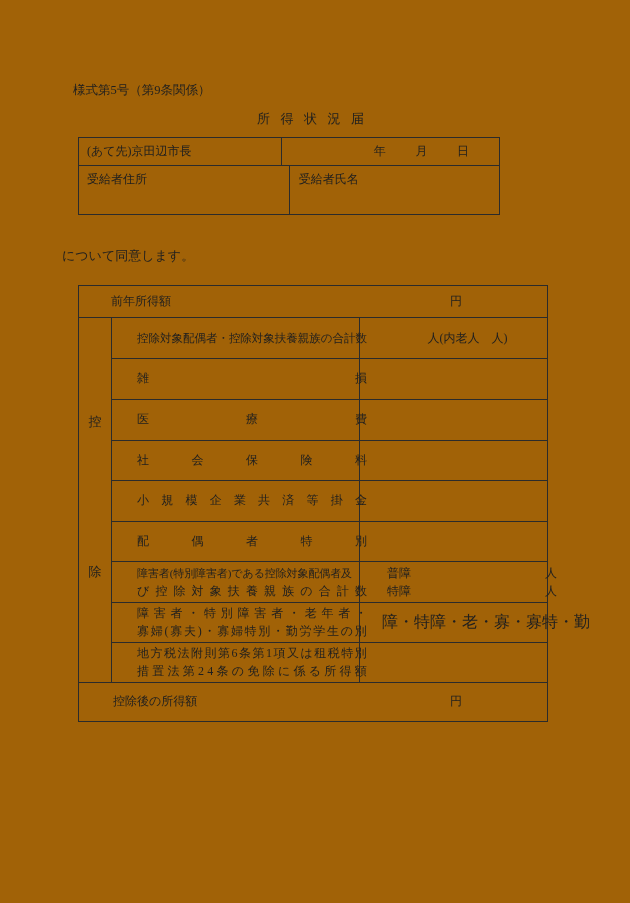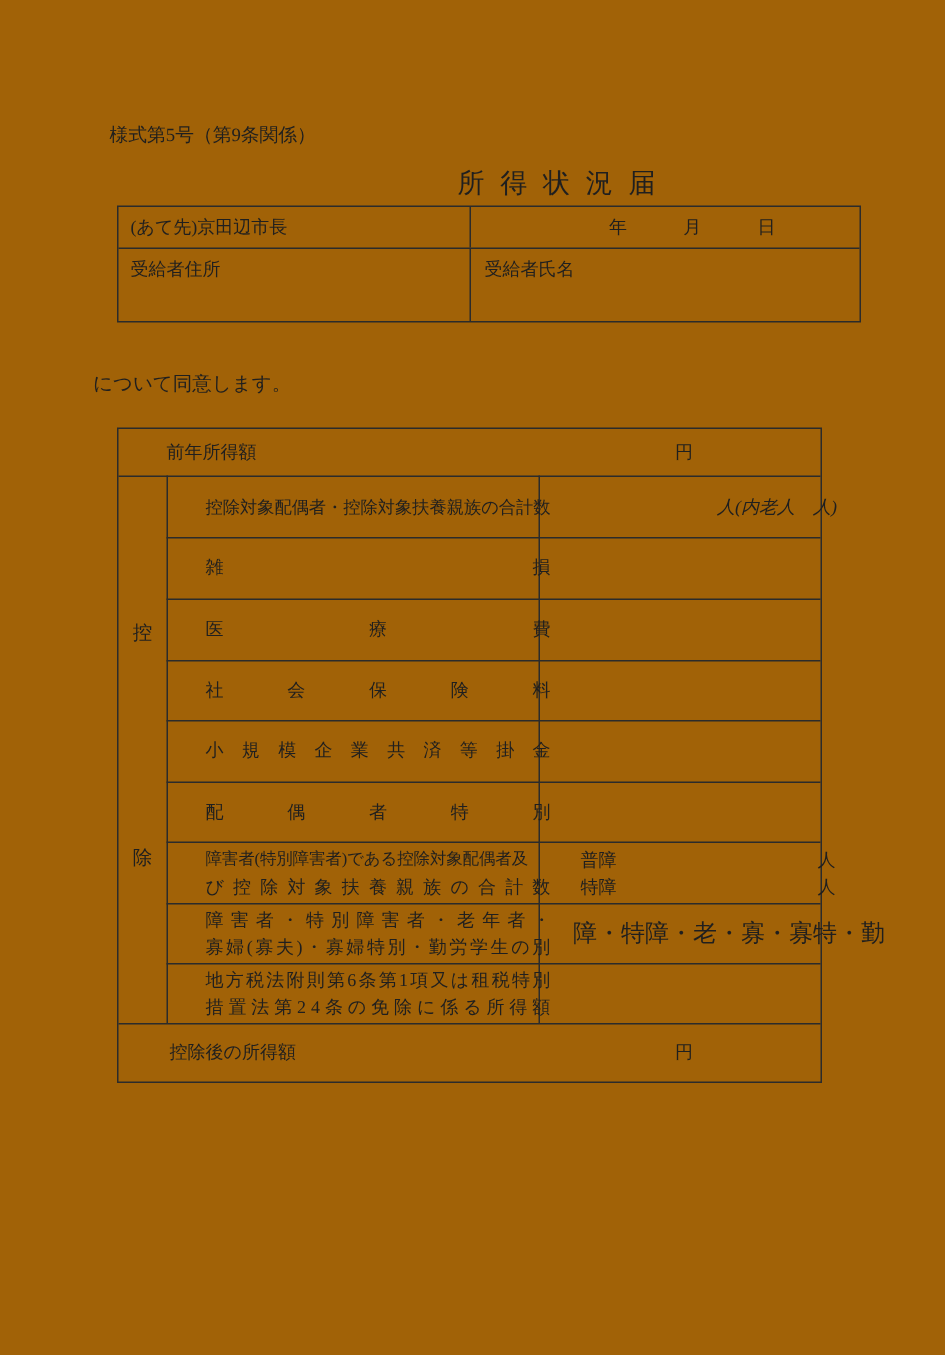--- a/index.html
+++ b/index.html
@@ -1,23 +1,23 @@
 <!DOCTYPE html>
 <html><head>
 <meta charset="utf-8">
 <style>
   * { margin:0; padding:0; box-sizing:border-box; }
   body { background:#ffffff; font-family:"Liberation Serif","DejaVu Serif",serif; color:#1f1f1f; }
   .page { position:relative; width:630px; height:903px; background:#a16207; overflow:hidden; }
 
   .form-no { position:absolute; left:73px; top:82px; font-size:12.5px; white-space:nowrap; }
-  .doc-title { position:absolute; left:257px; top:110px; font-size:18px; letter-spacing:10.5px; white-space:nowrap;margin-left:48px; }
+  .doc-title { position:absolute; left:257px; top:110px; font-size:13px; letter-spacing:10.5px; white-space:nowrap; }
 
   
-  .t1 { position:absolute; left:78px; top:137px; width:496px; height:78px; border:1px solid #2b2b2b; font-size:12px; }
+  .t1 { position:absolute; left:78px; top:137px; width:422px; height:78px; border:1px solid #2b2b2b; font-size:12px; }
   .t1-row1 { display:flex; height:28px; border-bottom:1px solid #2b2b2b; }
   .t1-row2 { display:flex; height:48px; }
   .t1-a { width:235px; border-right:1px solid #2b2b2b; }
   .t1-b { width:233px; }
   .cell-addressee { display:flex; align-items:center; padding-left:8px; }
   .cell-date { display:flex; align-items:center; justify-content:space-between; padding-left:92px; padding-right:30px; }
   .cell-address { padding:5px 8px; }
   .cell-name { padding:5px 9px; }
   .phone-line { margin-top:7px; padding-left:8px; white-space:pre; }
 
@@ -36,21 +36,21 @@
   .full-row .unit { margin-left:auto; margin-right:102px; }
   .side-char { position:absolute; left:0; width:32px; text-align:center; font-size:13px; }
   .lcell { position:absolute; left:33px; width:246px; height:100%; padding:0 8px;
            display:flex; flex-direction:column; justify-content:center; }
   .vcell { position:absolute; left:281px; width:187px; height:100%;
            display:flex; flex-direction:column; justify-content:center; }
   .jchars { display:flex; justify-content:space-between; align-items:center; }
   .jline { height:18px; line-height:18px; }
   .tight { font-size:11px; letter-spacing:-0.1px; white-space:nowrap; }
   .cond { font-size:11.5px; letter-spacing:-0.1px; }
-  .v-right { align-items:flex-end; padding-right:6px;font-style:italic; }
+  .v-right { align-items:center; padding-right:6px; }
   .v-pair { display:flex; justify-content:space-between; padding:0 7px 0 10px; height:18px; line-height:18px; }
   .v-left { padding-left:5px; font-size:16px; white-space:nowrap; }
 </style>
 </head>
 <body>
 
 <div class="page">
 
   <div class="form-no">様式第5号（第9条関係）</div>
   <div class="doc-title">所得状況届</div>

